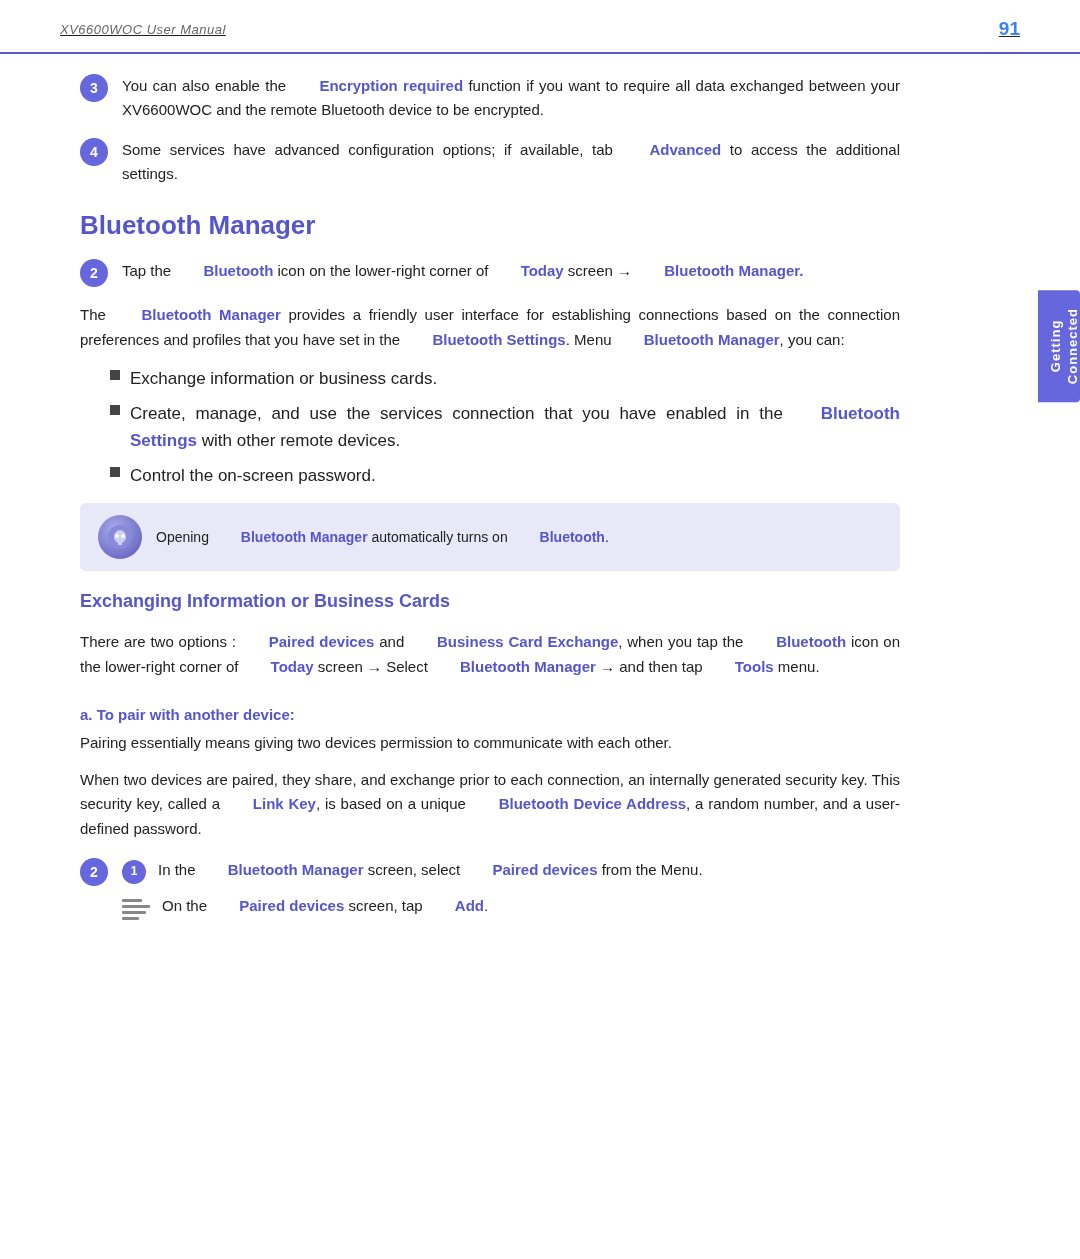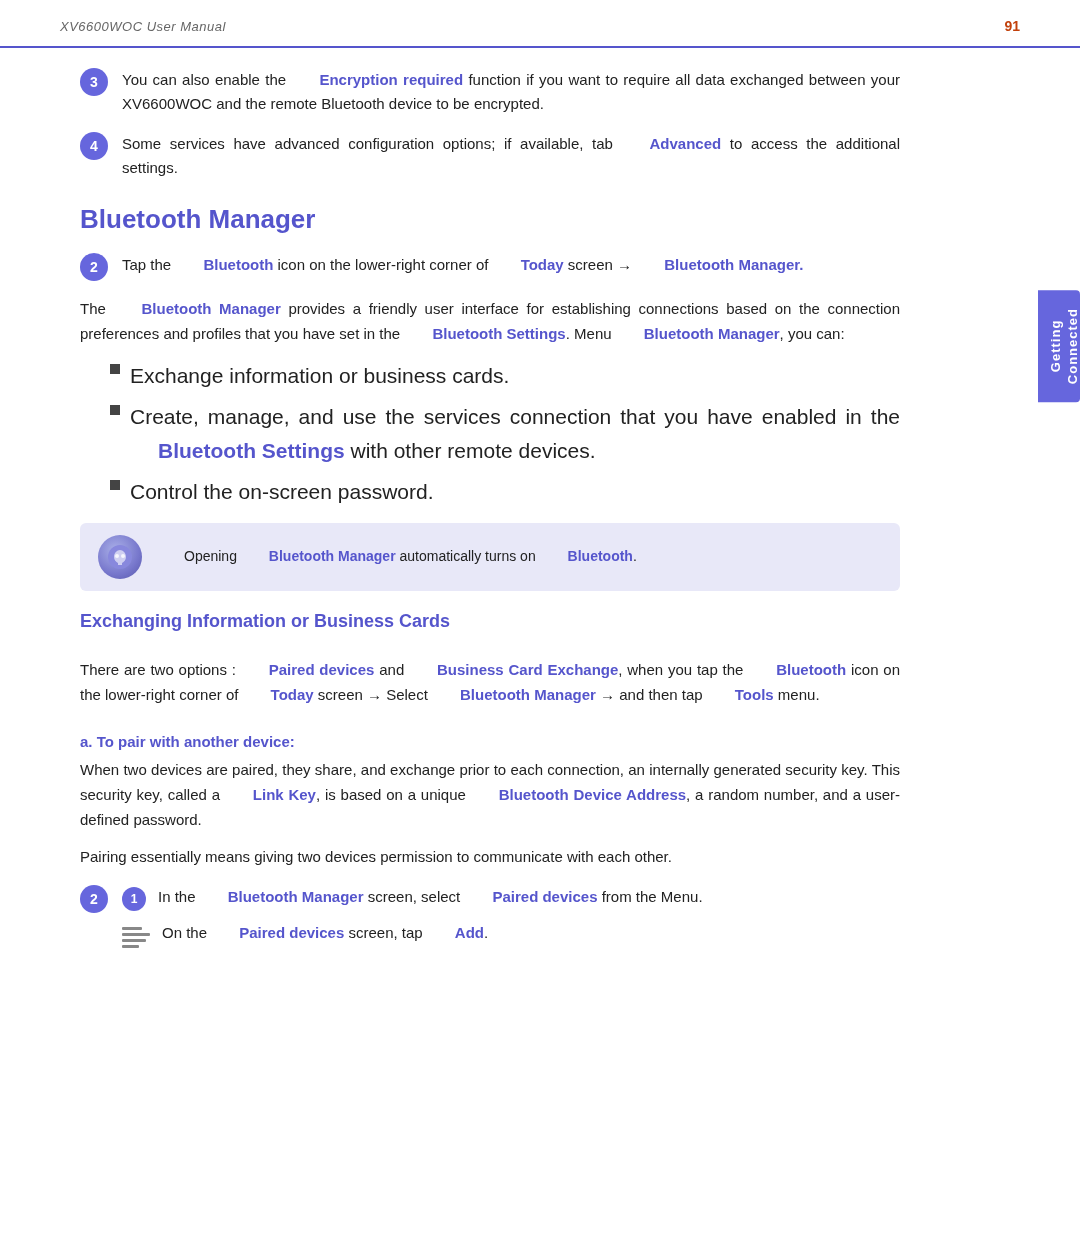--- a/index.html
+++ b/index.html
@@ -20,31 +20,32 @@
       padding: 0;
     }
 
     
     .header {
       display: flex;
       justify-content: space-between;
       align-items: center;
       padding: 18px 60px 12px 60px;
       border-bottom: 2px solid #5555cc;
+      text-decoration: underline;
     }
     .header-title {
       font-size: 13px;
       color: #666;
       font-style: italic;
       letter-spacing: 0.5px;
     }
     .header-page {
-      font-size: 14px;
-      font-weight: bold;
-      color: #c2410c;
+      font-size: 19px;
+      font-weight: bold;
+      color: #3b82f6;
     }
 
     
     .side-tab {
       position: absolute;
       right: 0;
       top: 290px;
       width: 42px;
       background: #6666dd;
       color: #fff;
@@ -107,21 +108,21 @@
       font-size: 26px;
       font-weight: bold;
       color: #5555cc;
       margin: 24px 0 18px 0;
     }
 
     .sub-heading {
       font-size: 18px;
       font-weight: bold;
       color: #5555cc;
-      margin: 18px 0 26px 0;
+      margin: 18px 0 18px 0;
     }
 
     .sub-sub-heading {
       font-size: 15px;
       font-weight: bold;
       color: #5555cc;
       margin: 26px 0 8px 0;
     }
 
     
@@ -135,21 +136,21 @@
     
     .bullet-list {
       margin: 8px 0 12px 30px;
       list-style: none;
     }
     .bullet-list li {
       display: flex;
       align-items: flex-start;
       gap: 10px;
       margin-bottom: 8px;
-      font-size: 21px;
+      font-size: 17px;
       line-height: 1.6;
       text-align: justify;
     }
     .bullet-square {
       width: 10px;
       height: 10px;
       background: #444;
       flex-shrink: 0;
       margin-top: 5px;
     }
@@ -173,21 +174,20 @@
       display: flex;
       align-items: center;
       justify-content: center;
       font-size: 20px;
       color: #fff;
     }
     .note-text {
       font-size: 14px;
       line-height: 1.5;
       font-weight: 500;
-      margin-left: 28px;
     }
     .step-circle-sm {
       display: inline-flex;
       align-items: center;
       justify-content: center;
       width: 24px;
       height: 24px;
       border-radius: 50%;
       background: #6666dd;
       color: #fff;
@@ -314,25 +314,25 @@
     </div>
 
     <div class="sub-heading">Exchanging Information or Business Cards</div>
 
     <div class="body-para">
       <span>There are two options : </span><span class="link-blue">Paired devices</span><span> and </span><span class="link-blue">Business Card Exchange</span><span>, when you tap the </span><span class="link-blue">Bluetooth</span><span> icon on the lower-right corner of </span><span class="link-blue">Today</span><span> screen → Select </span><span class="link-blue">Bluetooth Manager</span><span> → and then tap </span><span class="link-blue">Tools</span><span> menu.</span>
     </div>
 
     <div class="sub-sub-heading">a. To pair with another device:</div>
 
+    <div class="body-para">Pairing essentially means giving two devices permission to communicate with each other.</div>
+
     <div class="body-para">
       <span>When two devices are paired, they share, and exchange prior to each connection, an internally generated security key. This security key, called a </span><span class="link-blue">Link Key</span><span>, is based on a unique </span><span class="link-blue">Bluetooth Device Address</span><span>, a random number, and a user-defined password.</span>
     </div>
-
-    <div class="body-para">Pairing essentially means giving two devices permission to communicate with each other.</div>
 
     <div class="bottom-step-container">
       <div class="step-circle">2</div>
       <div class="inner-steps-block">
 
         <div class="inner-step-row">
           <div class="step-circle-sm">1</div>
           <span>
             <span>In the </span><span class="link-blue">Bluetooth Manager</span><span> screen, select </span><span class="link-blue">Paired devices</span><span> from the Menu.</span>
           </span>

